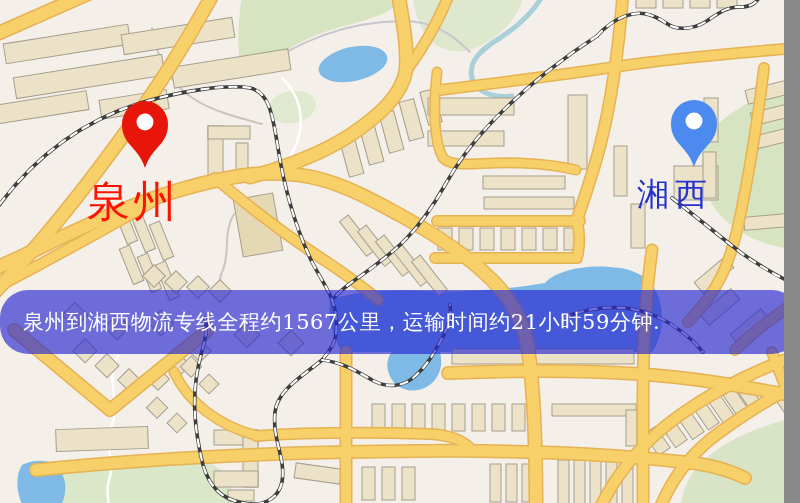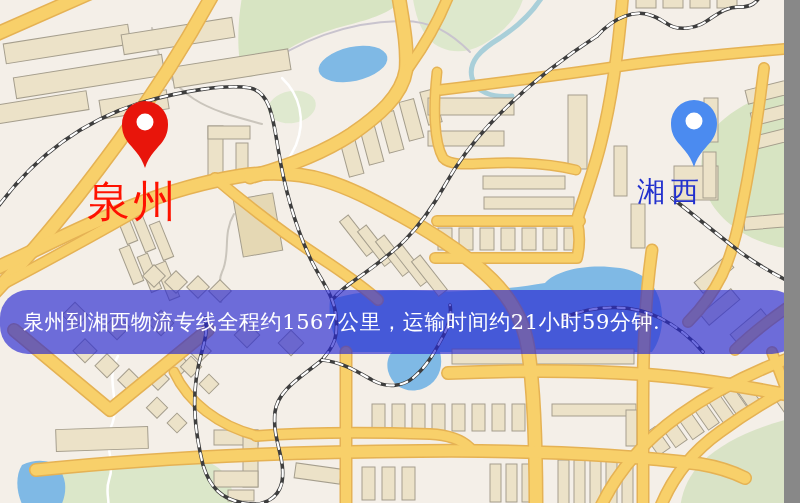--- a/index.html
+++ b/index.html
@@ -3,21 +3,21 @@
 <meta charset="utf-8">
 <style>
   html,body{margin:0;padding:0;background:#888;}
   .stage{position:relative;width:784px;height:503px;overflow:hidden;
          font-family:"DejaVu Sans","Liberation Sans",sans-serif;background:#f4efe8;}
   .stage svg{position:absolute;left:0;top:0;display:block;}
   .pin-label{position:absolute;line-height:1;white-space:nowrap;
              font-family:"DejaVu Serif","Liberation Serif",serif;font-weight:500;
              text-shadow:0 0 1px rgba(255,255,255,.25);}
   .origin-label{left:87px;top:180px;font-size:43px;letter-spacing:3px;}
-  .dest-label{left:637px;top:178px;font-size:28px;letter-spacing:6px;text-align:center;}
+  .dest-label{left:637px;top:178px;font-size:32px;letter-spacing:6px;text-align:center;}
   .banner{position:absolute;left:0;top:290px;width:800px;height:64px;
           display:flex;align-items:center;box-sizing:border-box;padding-left:23px;}
   .banner-text{font-family:"DejaVu Serif","Liberation Serif",serif;
                font-size:21px;letter-spacing:0.6px;}
 </style>
 </head>
 <body>
 
 <div class="stage">
 <svg width="800" height="503" viewBox="0 0 800 503">

